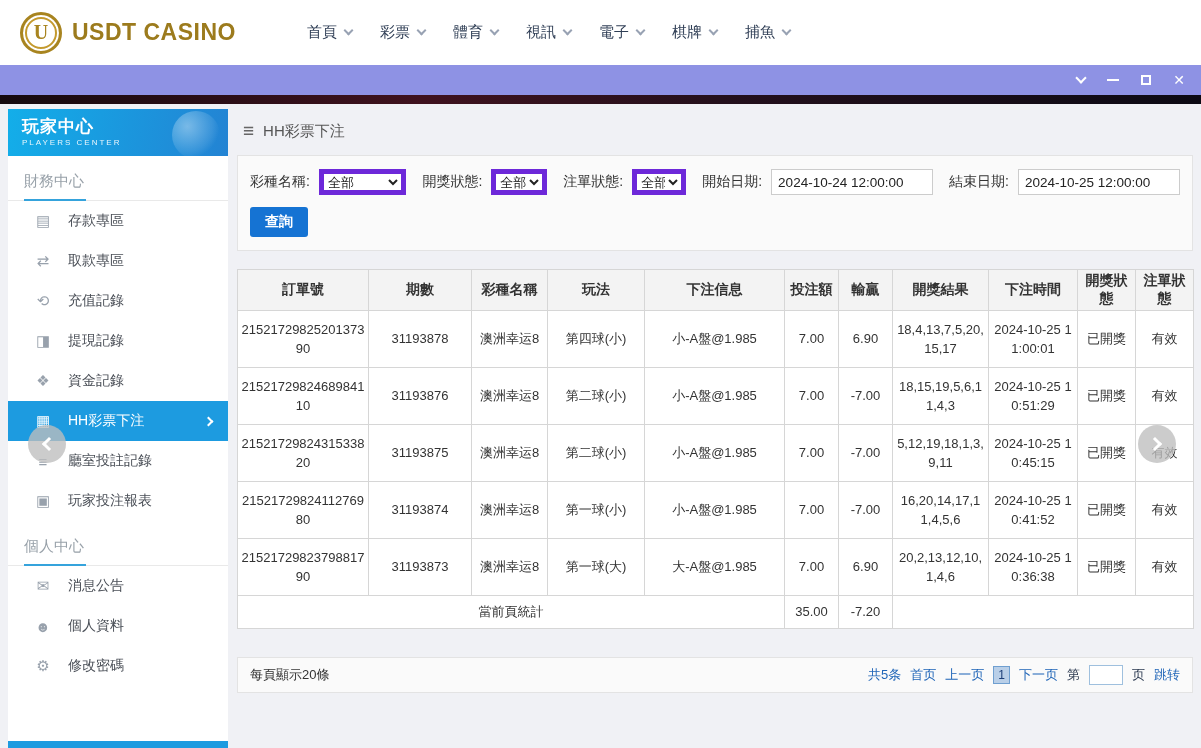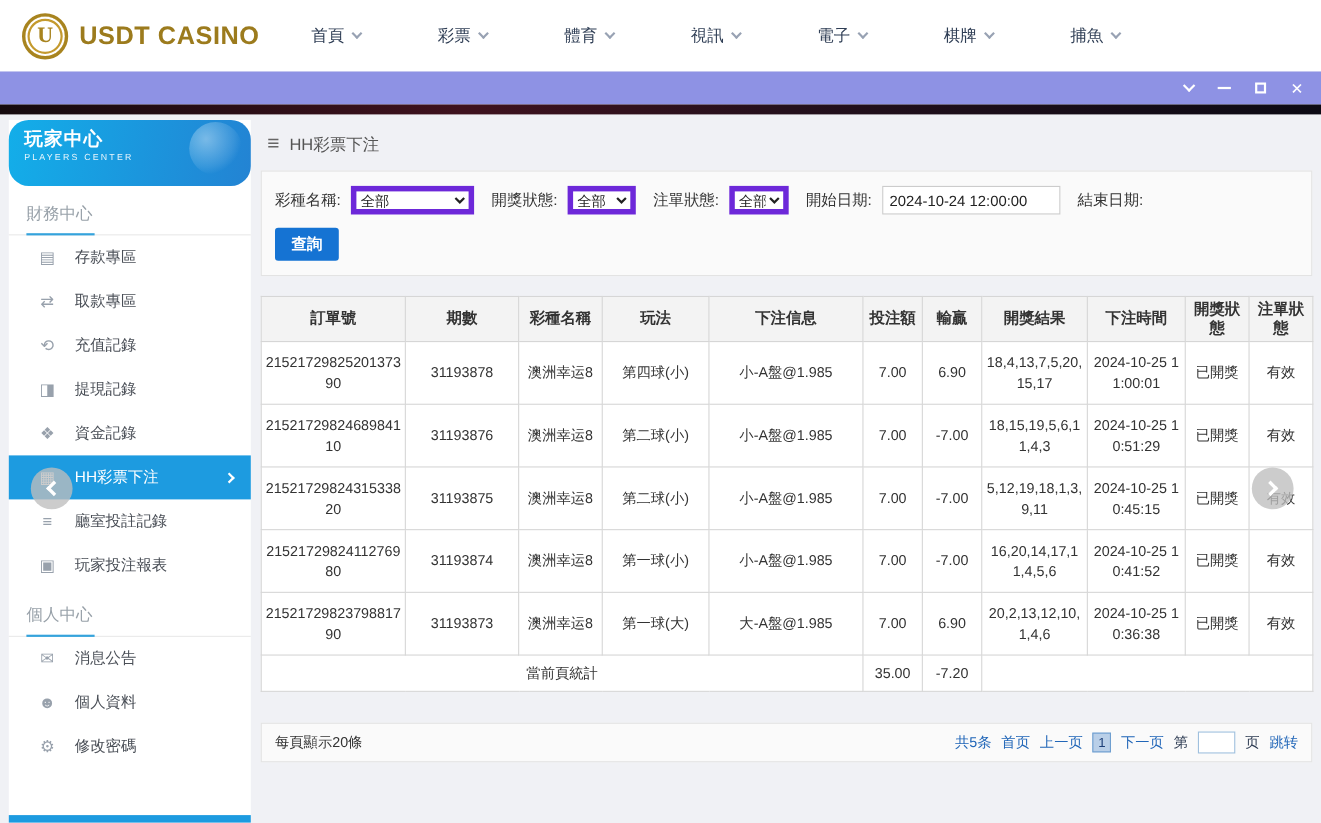--- a/index.html
+++ b/index.html
@@ -7,40 +7,40 @@
   body { position:relative; font-family:"Liberation Sans", sans-serif; background:#f0f1f5; overflow:hidden; }
 
   
   .top-header { height:65px; background:#fff; display:flex; align-items:center; padding:0 20px; }
   .logo { display:flex; align-items:center; gap:10px; width:225px; }
   .logo-emblem { width:42px; height:42px; border-radius:50%; border:3px solid #a8841f;
     box-shadow: inset 0 0 0 2px #fff, inset 0 0 0 4px #c49a2e;
     display:flex; align-items:center; justify-content:center;
     color:#a8841f; font-weight:bold; font-size:20px; font-family:"Liberation Serif", serif; }
   .logo-text { font-size:23px; font-weight:bold; color:#9c7b1d; letter-spacing:.5px; }
-  .top-nav { display:flex; margin-left:38px; gap:70px; }
+  .top-nav { display:flex; margin-left:62px; gap:28px; }
   .nav-item { display:flex; align-items:center; gap:8px; font-size:15px; color:#2f3e55; cursor:pointer; white-space:nowrap; }
   .chev-down { width:7px; height:7px; border-right:2px solid #98a2b3; border-bottom:2px solid #98a2b3;
     transform:rotate(45deg); margin-top:-4px; }
 
   
   .title-bar { height:30px; background:#8e92e4; display:flex; align-items:center; justify-content:flex-end; gap:22px; padding-right:16px; }
   .tb-chev { width:8px; height:8px; border-right:2px solid #fff; border-bottom:2px solid #fff; transform:rotate(45deg); margin-top:-4px; cursor:pointer; }
   .tb-min { width:12px; height:2px; background:#fff; cursor:pointer; }
   .tb-max { width:10px; height:10px; border:2px solid #fff; cursor:pointer; }
   .tb-close { color:#fff; font-size:14px; line-height:1; cursor:pointer; }
   .tb-close::before { content:"\2715"; }
 
   
   .banner-strip { height:9px; background:linear-gradient(90deg,#150a0e,#3f121e 35%,#24101c 60%,#0c0a14); }
 
   
   .sidebar { position:absolute; left:8px; top:109px; width:220px; bottom:0; background:#fff; }
-  .side-header { height:60px; background:linear-gradient(100deg,#13aee9 0%,#1b96dd 55%,#2383d3 100%);
-    color:#fff; padding:6px 0 0 14px; position:relative; overflow:hidden;border-radius:18px; }
+  .side-header { height:47px; background:linear-gradient(100deg,#13aee9 0%,#1b96dd 55%,#2383d3 100%);
+    color:#fff; padding:6px 0 0 14px; position:relative; overflow:hidden; }
   .side-header::after { content:""; position:absolute; right:8px; top:2px; width:48px; height:48px; border-radius:50%;
     background:radial-gradient(circle at 32% 32%, rgba(255,255,255,.4), rgba(255,255,255,.1) 55%, transparent 70%); }
   .side-header .t { font-size:17px; font-weight:bold; letter-spacing:1px; }
   .side-header .s { font-size:8px; letter-spacing:2px; opacity:.9; }
   .side-section-title { position:relative; padding:16px 0 9px 16px; border-bottom:1px solid #e9e9e9; color:#98a1a9; font-size:15px; }
   .side-section-title::after { content:""; position:absolute; left:16px; bottom:-1px; width:62px; height:2px; background:#35a3dc; }
   .side-item { height:40px; display:flex; align-items:center; padding-left:26px; gap:16px; font-size:14px; color:#4a4f57; cursor:pointer; position:relative; }
   .side-icon { width:18px; text-align:center; color:#98a1ac; font-size:15px; }
   .side-item.active { background:#1d9be0; color:#fff; }
   .side-item.active .side-icon { color:#fff; }
@@ -200,20 +200,21 @@
     <div class="filter-row">
       <span class="lbl">彩種名稱:</span>
       <select class="sel-lottery"><option>全部</option></select>
       <span class="lbl">開獎狀態:</span>
       <select class="sel-draw"><option>全部</option></select>
       <span class="lbl">注單狀態:</span>
       <select class="sel-bet"><option>全部</option></select>
       <span class="lbl">開始日期:</span>
       <input class="date-input" value="2024-10-24 12:00:00" style="">
       <span class="lbl">結束日期:</span>
+      <input class="date-input" value="2024-10-25 12:00:00" style="">
     </div>
     <button class="search-btn">查詢</button>
   </div>
 
   <table class="bet-table">
     <colgroup>
       <col style="width:131px">
         <col style="width:103px">
         <col style="width:76px">
         <col style="width:97px">

